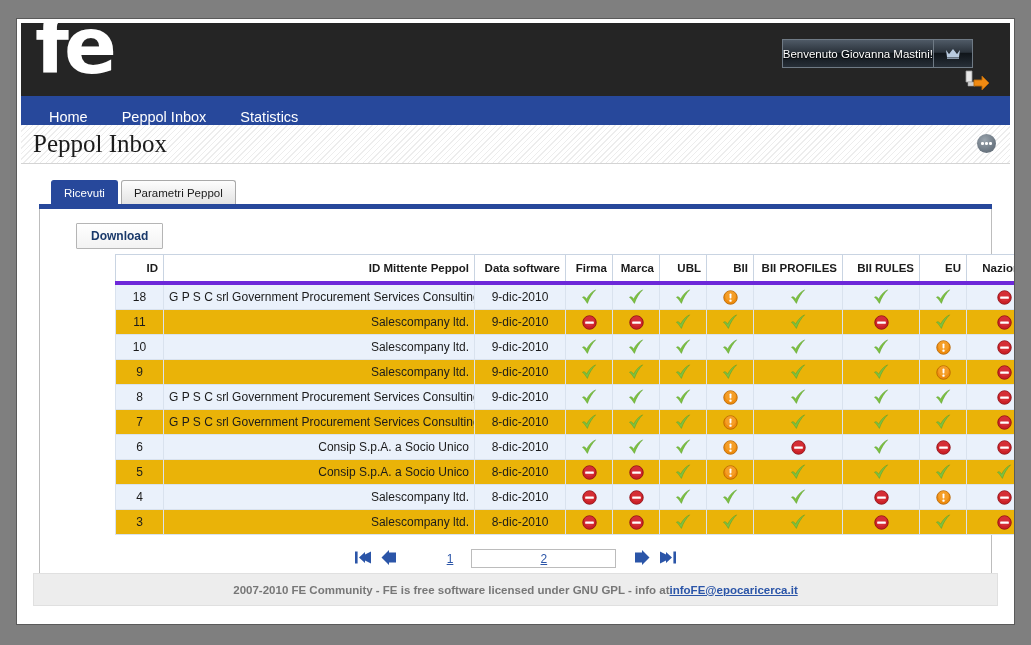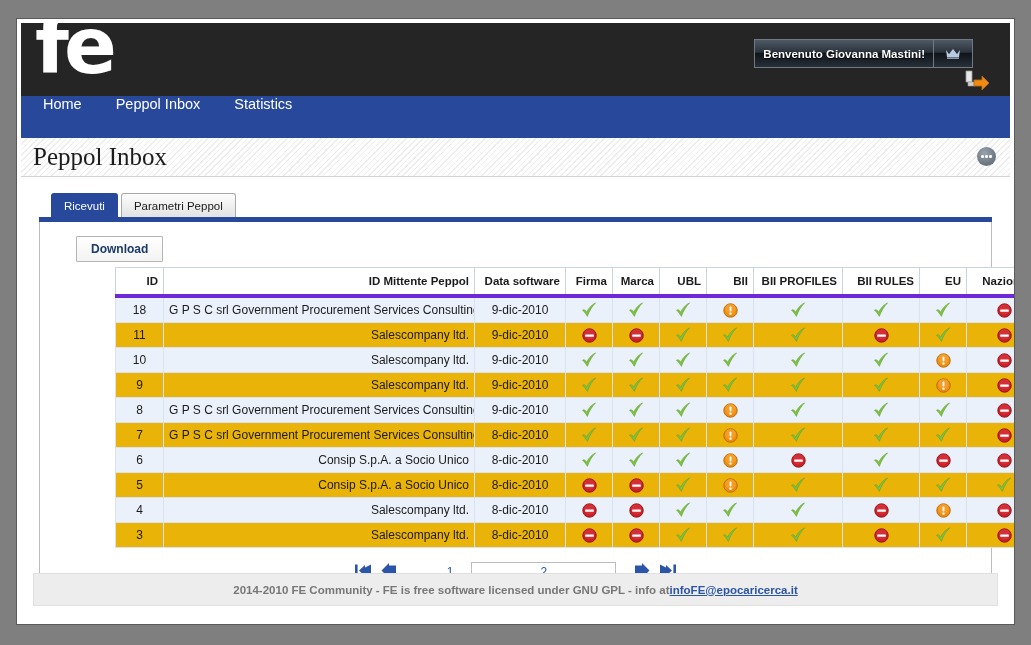--- a/index.html
+++ b/index.html
@@ -49,22 +49,22 @@
     top: 16px;
     display: flex;
     align-items: stretch;
     border: 1px solid #6f7a85;
     background: linear-gradient(180deg,#4f5a66 0%,#2b333c 45%,#10151a 50%,#272f38 100%);
     height: 27px;
   }
   .welcome-text {
     color: #ffffff;
     font-size: 11.5px;
-    font-weight: bold;
-    padding: 0 8px;
+    font-weight: normal;
+    padding: 0 0;
     display: flex;
     align-items: center;
     white-space: nowrap;
     text-shadow: 0 1px 1px #000;
   }
   .welcome-divider {
     width: 1px;
     background: #6f7a85;
   }
   .crown-cell {
@@ -79,25 +79,25 @@
     position: absolute;
     right: 20px;
     top: 46px;
     width: 28px;
     height: 22px;
   }
 
   
   .navbar {
     margin: 0 4px;
-    height: 42px;
+    height: 29px;
     background: #27489b;
     display: flex;
-    align-items: flex-start;
-    padding-left: 22px;
+    align-items: flex-end;
+    padding-left: 28px;
     box-sizing: border-box;
   }
   .nav-item {
     color: #ffffff;
     font-size: 14.5px;
     margin-right: 34px;
     cursor: pointer;
     white-space: nowrap;
   }
 
@@ -769,17 +769,17 @@
             <path d="M2 1.5 L2 13.5 L8 10.5 L8 13 L14 7.5 L8 2 L8 4.5 Z" fill="#2b55a8"></path>
             <rect x="15.4" y="1.5" width="2.6" height="12" fill="#2b55a8"></rect>
           </svg>
         </div>
       </div>
 
     </div>
   </div>
 
   <div class="footer">
-    <span>2014-2010 FE Community - FE is free software licensed under GNU GPL - info at</span>
+    <span>2007-2010 FE Community - FE is free software licensed under GNU GPL - info at</span>
     <a href="#">infoFE@epocaricerca.it</a>
   </div>
 
 </div>
 
 </body></html>

